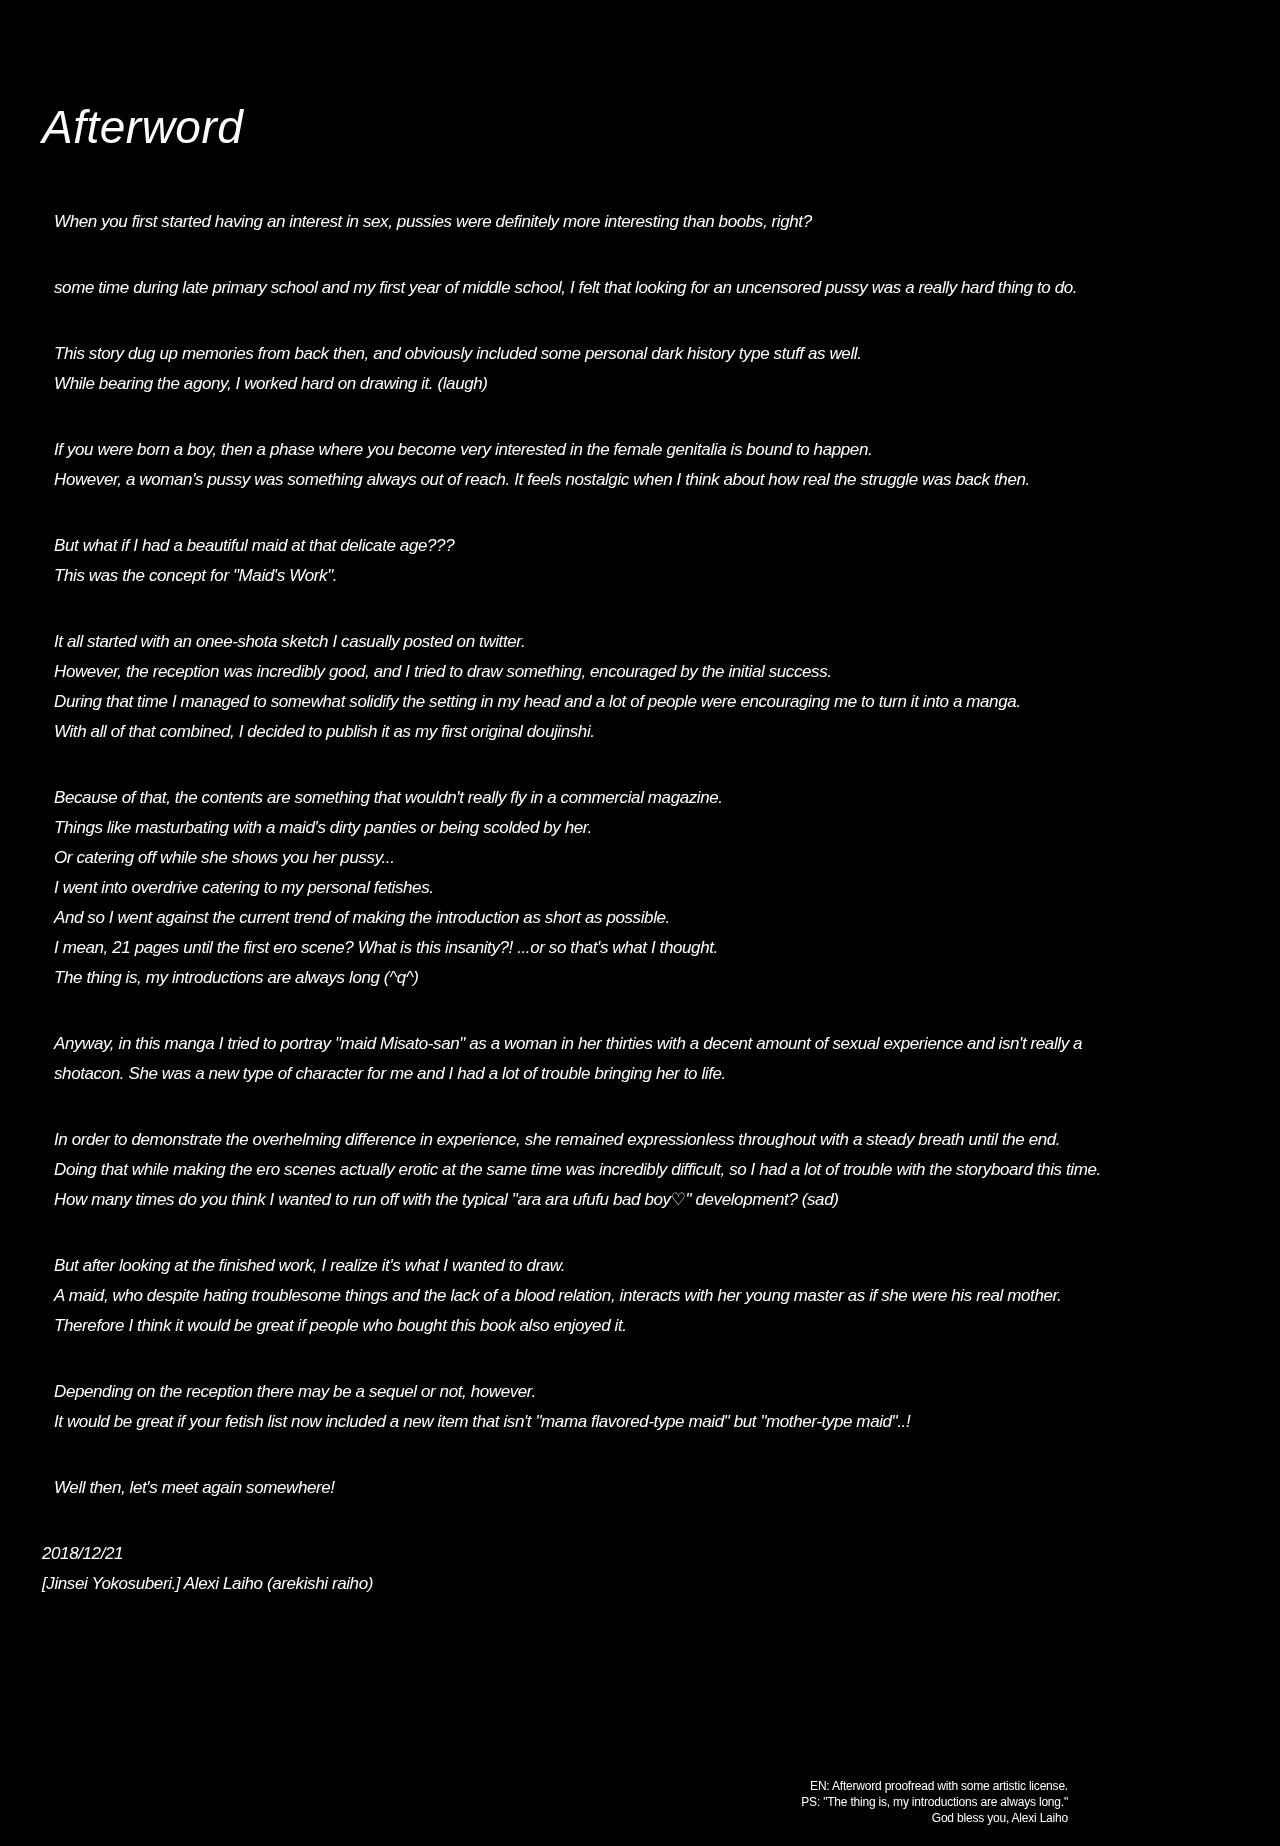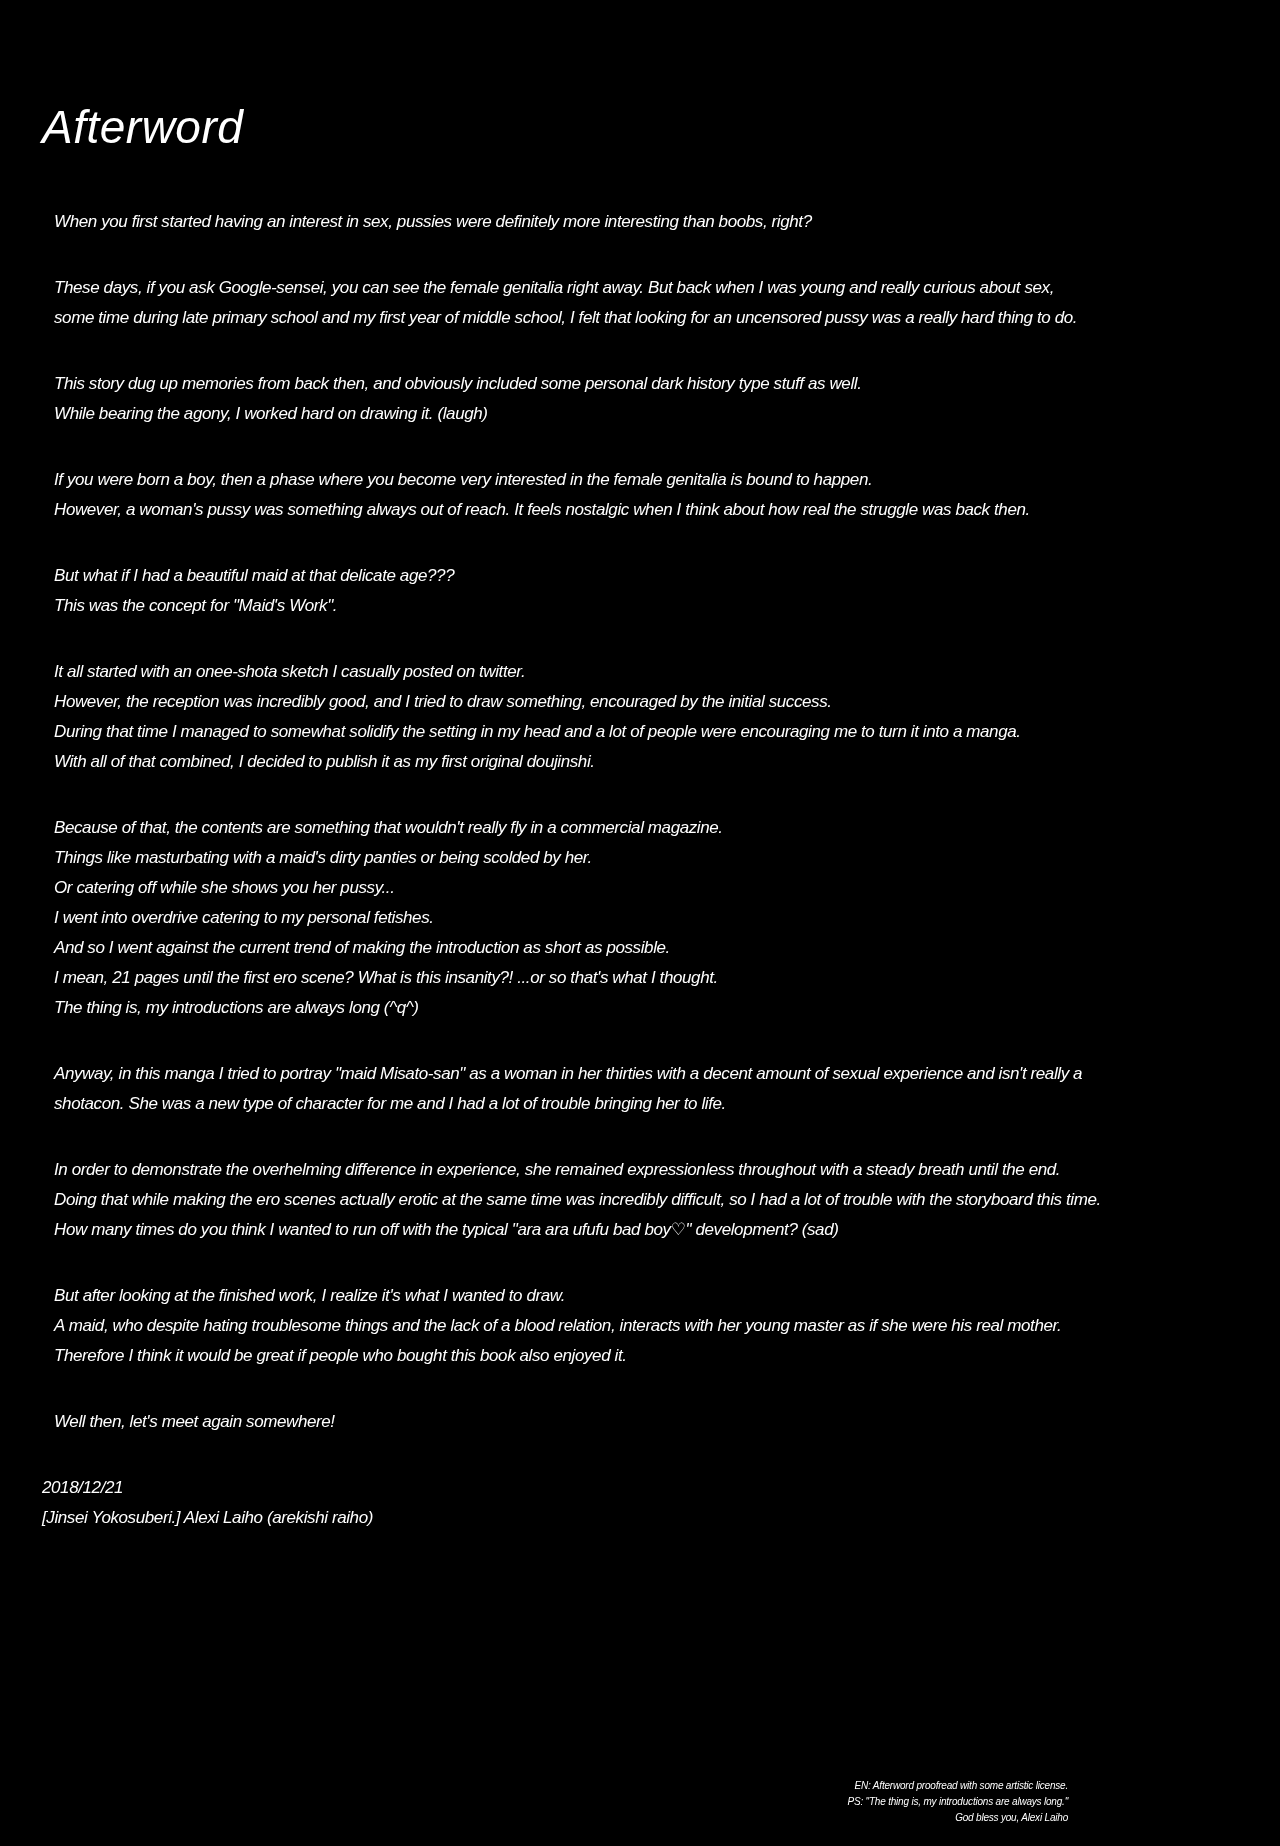--- a/index.html
+++ b/index.html
@@ -47,41 +47,39 @@
   .signoff .line {
     white-space: nowrap;
   }
   .footer {
     position: absolute;
     right: 48px;
     bottom: 20px;
     text-align: right;
   }
   .footer .fline {
-    font-size: 10px;
-    font-style: italic;
+    font-size: 12px;
     line-height: 16px;
     letter-spacing: -0.2px;
     white-space: nowrap;
   }
 </style>
 </head>
 <body>
 
 <div class="page">
   <div class="content">
 
     <h1 class="title">Afterword</h1>
 
     <div class="para">
       <div class="line">When you first started having an interest in sex, pussies were definitely more interesting than boobs, right?</div>
     </div>
 
     <div class="para">
-      <div class="line">These days, if you ask Google-sensei, you can see the female genitalia right away. But back when I was young and really curious about sex,</div>
       <div class="line">some time during late primary school and my first year of middle school, I felt that looking for an uncensored pussy was a really hard thing to do.</div>
     </div>
 
     <div class="para">
       <div class="line">This story dug up memories from back then, and obviously included some personal dark history type stuff as well.</div>
       <div class="line">While bearing the agony, I worked hard on drawing it. (laugh)</div>
     </div>
 
     <div class="para">
       <div class="line">If you were born a boy, then a phase where you become very interested in the female genitalia is bound to happen.</div>
@@ -120,20 +118,24 @@
       <div class="line">Doing that while making the ero scenes actually erotic at the same time was incredibly difficult, so I had a lot of trouble with the storyboard this time.</div>
       <div class="line">How many times do you think I wanted to run off with the typical "ara ara ufufu bad boy♡" development? (sad)</div>
     </div>
 
     <div class="para">
       <div class="line">But after looking at the finished work, I realize it's what I wanted to draw.</div>
       <div class="line">A maid, who despite hating troublesome things and the lack of a blood relation, interacts with her young master as if she were his real mother.</div>
       <div class="line">Therefore I think it would be great if people who bought this book also enjoyed it.</div>
     </div>
 
+    <div class="para">
+      <div class="line">Depending on the reception there may be a sequel or not, however.</div>
+      <div class="line">It would be great if your fetish list now included a new item that isn't "mama flavored-type maid" but "mother-type maid"..!</div>
+    </div>
 
     <div class="para">
       <div class="line">Well then, let's meet again somewhere!</div>
     </div>
 
     <div class="signoff">
       <div class="line">2018/12/21</div>
       <div class="line">[Jinsei Yokosuberi.] Alexi Laiho (arekishi raiho)</div>
     </div>
 

